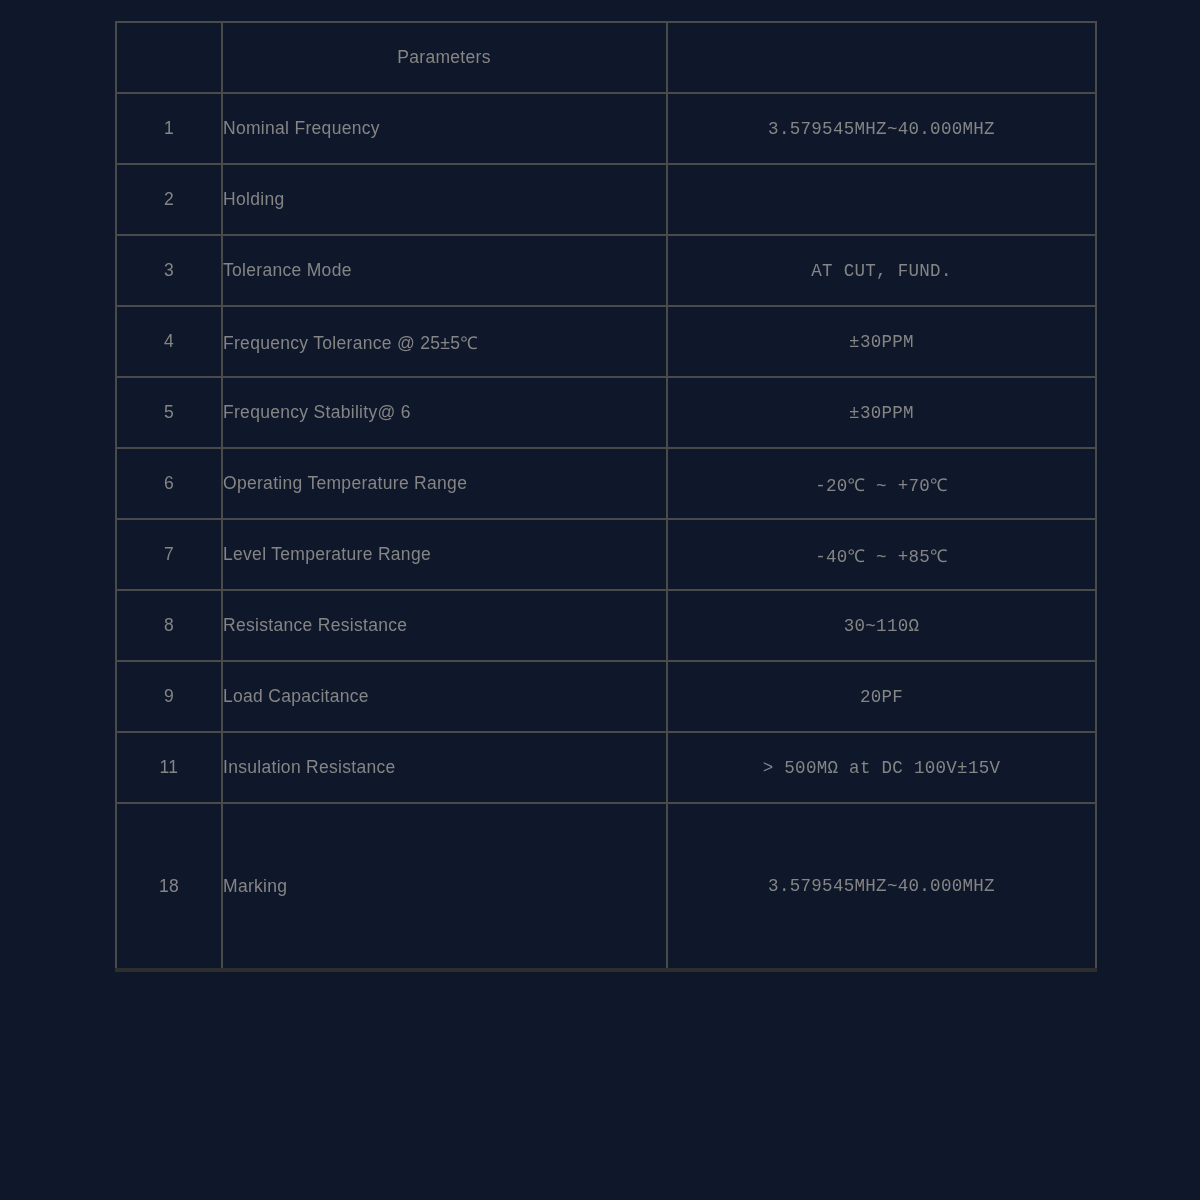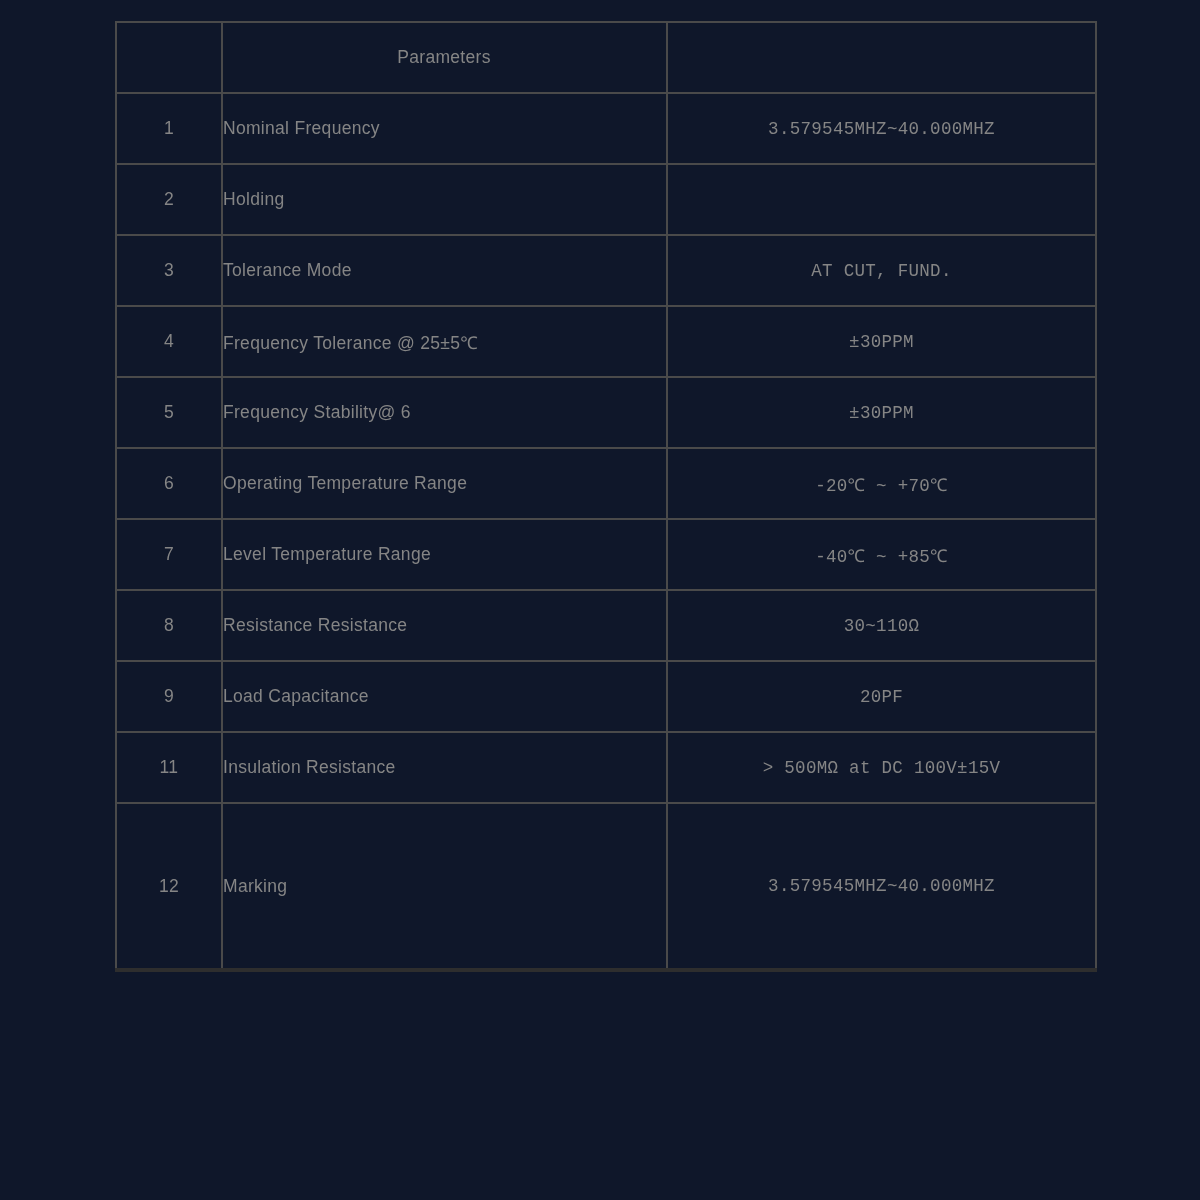--- a/index.html
+++ b/index.html
@@ -115,19 +115,19 @@
 
   <tr class="spec-row">
     <td class="cell-num">11</td>
     <td class="cell-param">Insulation Resistance</td>
     <td class="cell-value">&gt; 500MΩ  at DC 100V±15V</td>
   </tr>
 
 
 
   <tr class="spec-row tall">
-    <td class="cell-num">12</td>
+    <td class="cell-num">18</td>
     <td class="cell-param">Marking</td>
     <td class="cell-value">3.579545MHZ~40.000MHZ</td>
   </tr>
 </tbody>
   </table>
 </div>
 
 </body></html>

